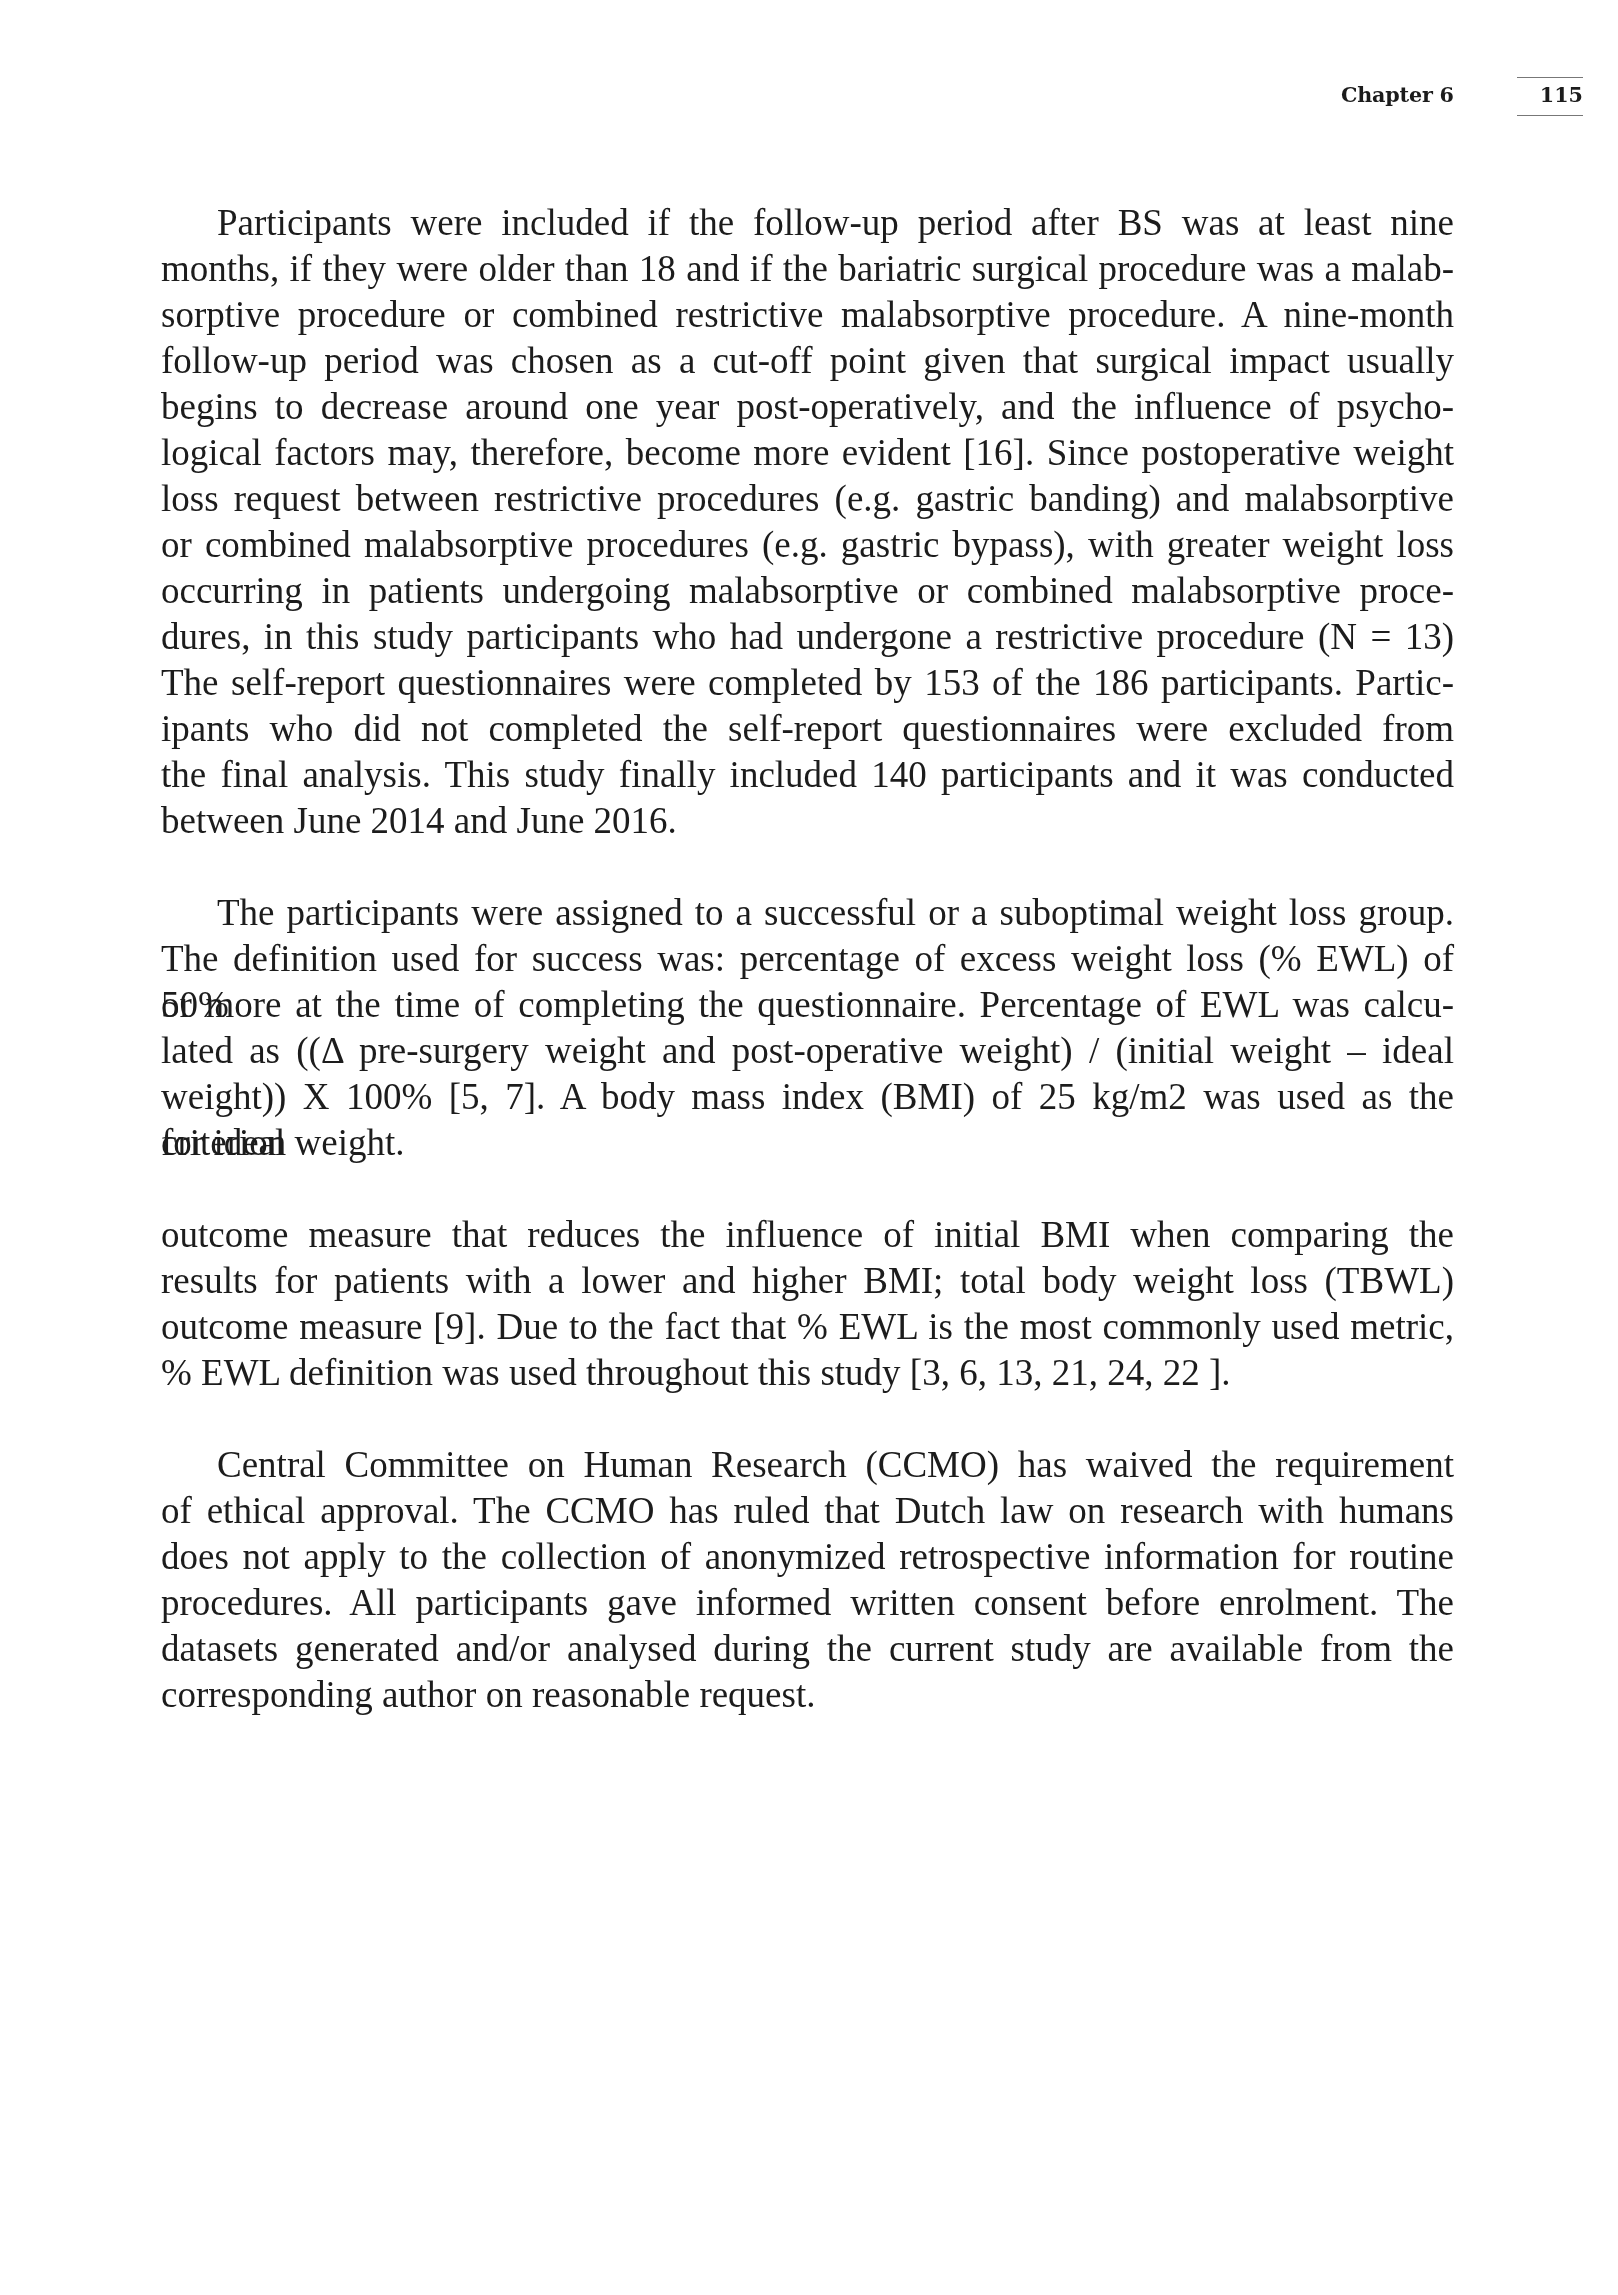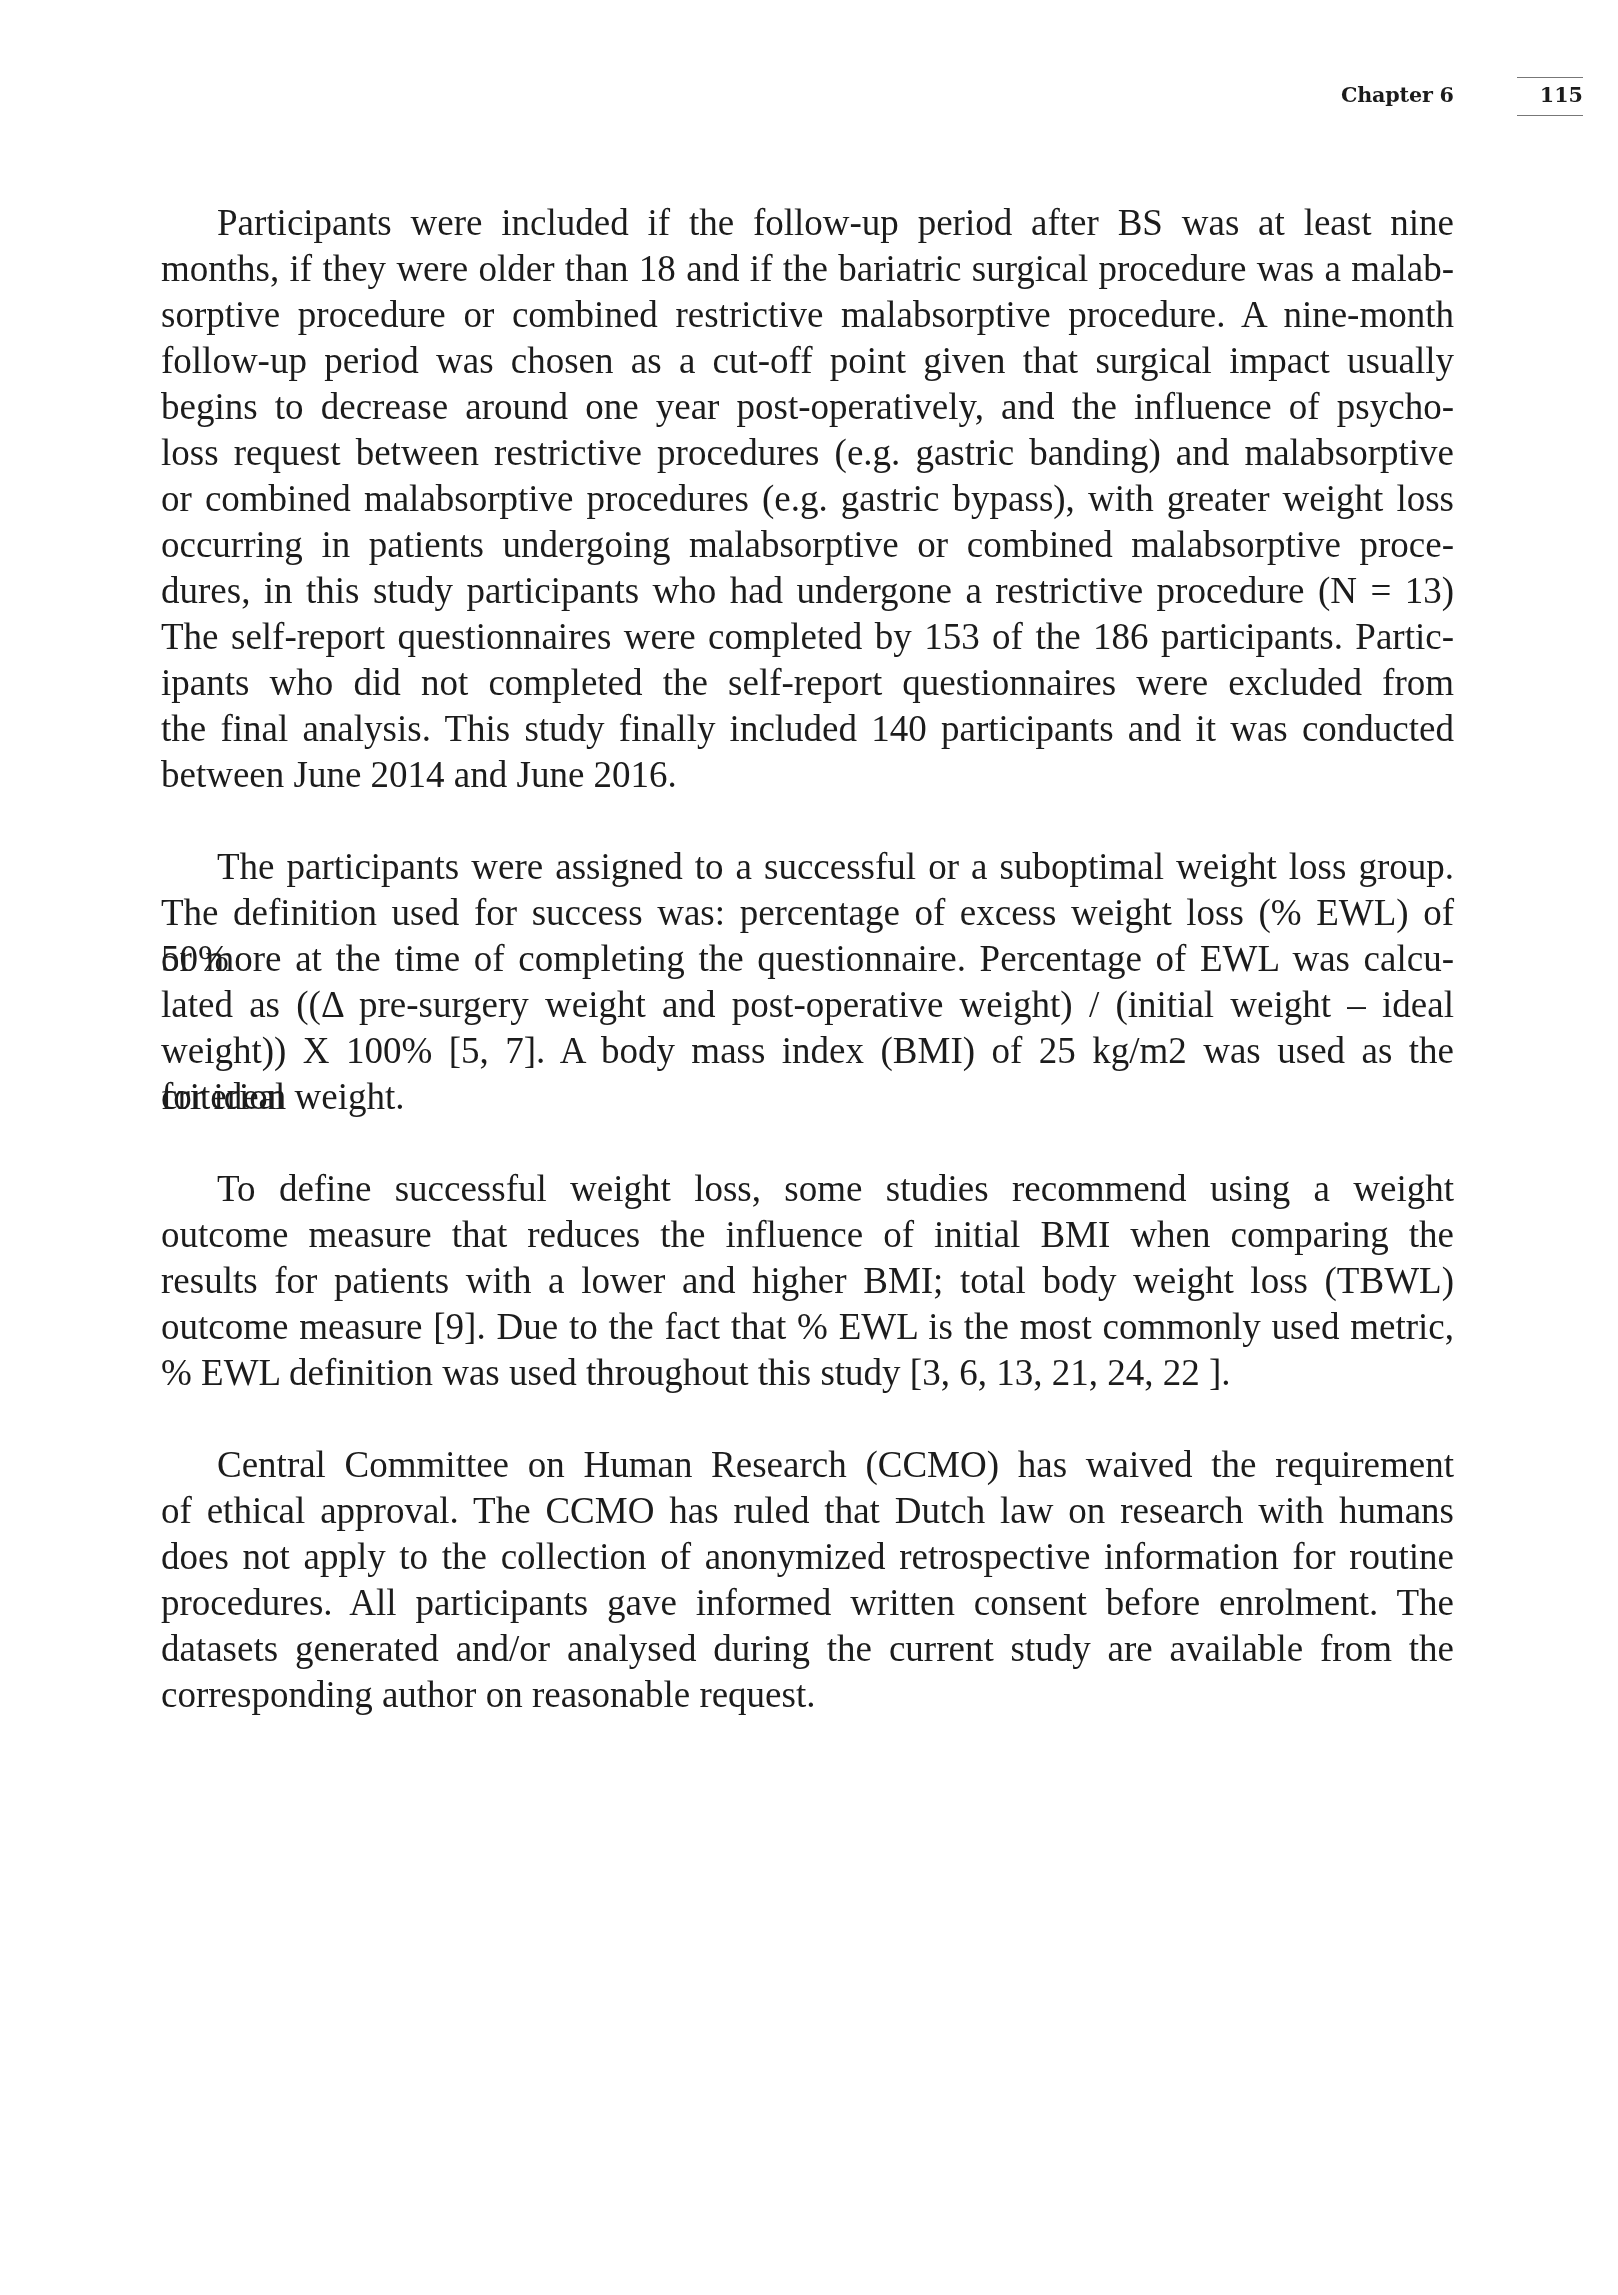--- a/index.html
+++ b/index.html
@@ -49,20 +49,23 @@
     <div class="line">
         <span class="lw">sorptive procedure or combined restrictive malabsorptive procedure. A nine-month</span>
       </div>
     <div class="line">
         <span class="lw">follow-up period was chosen as a cut-off point given that surgical impact usually</span>
       </div>
     <div class="line">
         <span class="lw">begins to decrease around one year post-operatively, and the influence of psycho-</span>
       </div>
     <div class="line">
+        <span class="lw">logical factors may, therefore, become more evident [16]. Since postoperative weight</span>
+      </div>
+    <div class="line">
         <span class="lw">loss request between restrictive procedures (e.g. gastric banding) and malabsorptive</span>
       </div>
     <div class="line">
         <span class="lw">or combined malabsorptive procedures (e.g. gastric bypass), with greater weight loss</span>
       </div>
     <div class="line">
         <span class="lw">occurring in patients undergoing malabsorptive or combined malabsorptive proce-</span>
       </div>
     <div class="line">
         <span class="lw">dures, in this study participants who had undergone a restrictive procedure (N = 13)</span>
@@ -96,23 +99,20 @@
       </div>
     <div class="line">
         <span class="lw">weight)) X 100% [5, 7]. A body mass index (BMI) of 25 kg/m2 was used as the criterion</span>
       </div>
     <div class="line last">
         <span class="lw">for ideal weight.</span>
       </div>
   </div>
 
   <div class="paragraph">
-    <div class="line indent">
-        <span class="lw">To define successful weight loss, some studies recommend using a weight</span>
-      </div>
     <div class="line">
         <span class="lw">outcome measure that reduces the influence of initial BMI when comparing the</span>
       </div>
     <div class="line">
         <span class="lw">results for patients with a lower and higher BMI; total body weight loss (TBWL)</span>
       </div>
     <div class="line">
         <span class="lw">outcome measure [9]. Due to the fact that % EWL is the most commonly used metric,</span>
       </div>
     <div class="line last">

